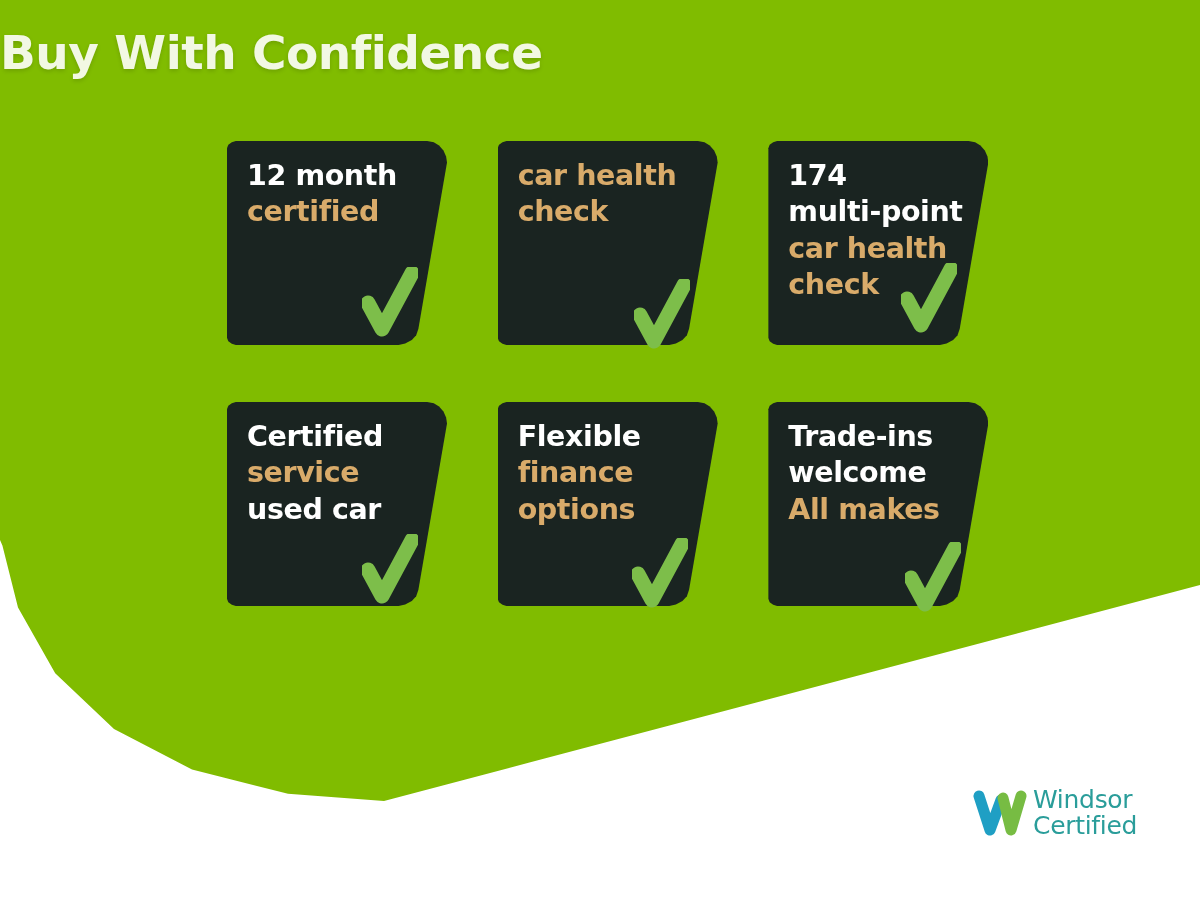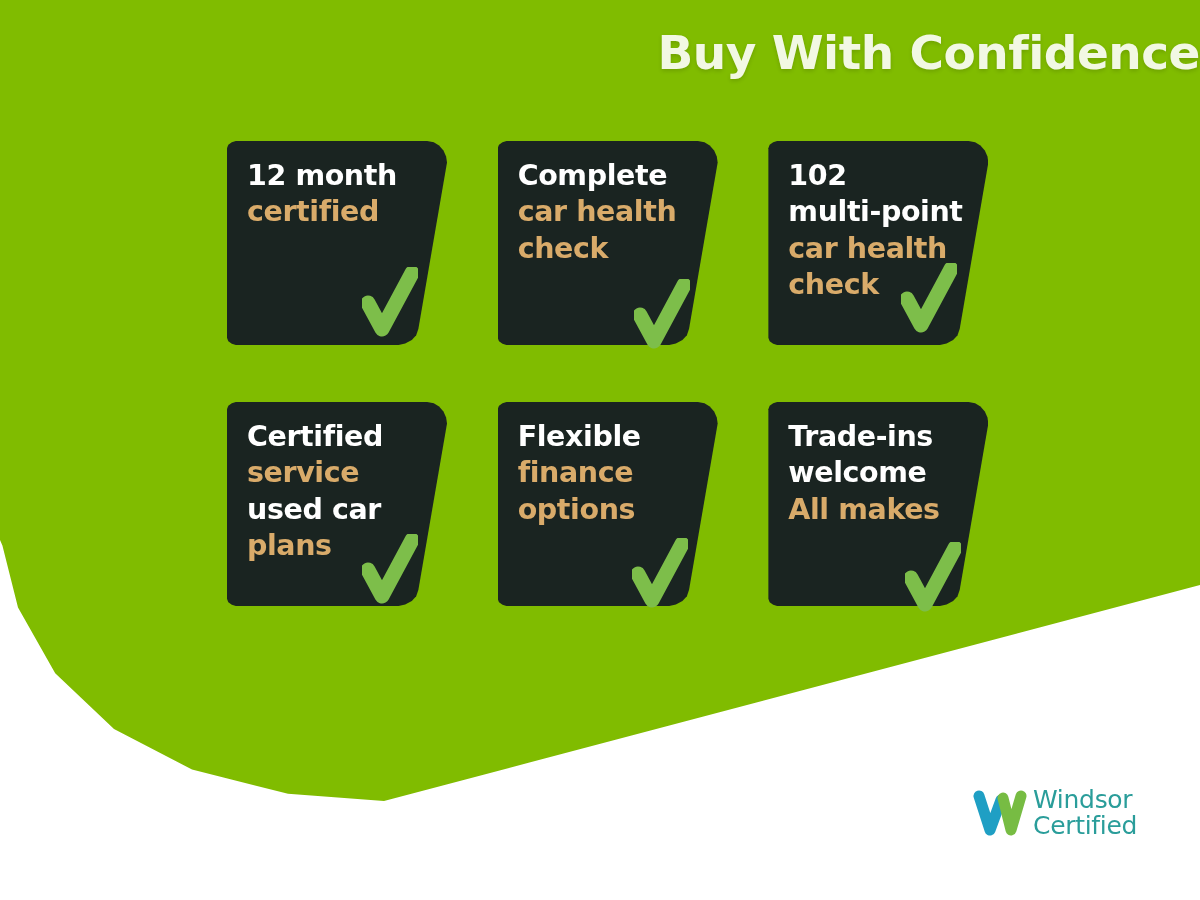--- a/index.html
+++ b/index.html
@@ -46,21 +46,21 @@
       0% 60.0%
     );
   }
 
   
   .title {
     position: absolute;
     top: 26px;
     left: 0;
     width: 1200px;
-    text-align: right;
+    text-align: left;
     font-size: 47px;
     line-height: 1.15;
     font-weight: 700;
     letter-spacing: -0.5px;
     color: #f2f8e3;
     font-family: "DejaVu Sans", sans-serif;
     text-shadow: 0 2px 4px rgba(0,0,0,0.14);
   }
 
   
@@ -174,35 +174,34 @@
         <div class="check">
           <svg viewBox="0 0 56 72" xmlns="http://www.w3.org/2000/svg">
             <path d="M6 36 L20 62 L50 6" fill="none" stroke="#7dbe4a" stroke-width="15" stroke-linecap="round" stroke-linejoin="round"></path>
           </svg>
         </div>
       </div>
 
       <div class="card" data-pos="r1c2">
         <div class="card-bg"></div>
         <div class="card-text">
-          <span class="ln white">Complete</span>
           <span class="ln tan">car health</span>
           <span class="ln tan">check</span>
         </div>
         <div class="check">
           <svg viewBox="0 0 56 72" xmlns="http://www.w3.org/2000/svg">
             <path d="M6 36 L20 62 L50 6" fill="none" stroke="#7dbe4a" stroke-width="15" stroke-linecap="round" stroke-linejoin="round"></path>
           </svg>
         </div>
       </div>
 
       <div class="card" data-pos="r1c3">
         <div class="card-bg"></div>
         <div class="card-text">
-          <span class="ln white">102</span>
+          <span class="ln white">174</span>
           <span class="ln white">multi-point</span>
           <span class="ln tan">car health</span>
           <span class="ln tan">check</span>
         </div>
         <div class="check">
           <svg viewBox="0 0 56 72" xmlns="http://www.w3.org/2000/svg">
             <path d="M6 36 L20 62 L50 6" fill="none" stroke="#7dbe4a" stroke-width="15" stroke-linecap="round" stroke-linejoin="round"></path>
           </svg>
         </div>
       </div>
@@ -210,21 +209,20 @@
     </div>
 
     <div class="row">
 
       <div class="card" data-pos="r2c1">
         <div class="card-bg"></div>
         <div class="card-text">
           <span class="ln white">Certified</span>
           <span class="ln tan">service</span>
           <span class="ln white">used car</span>
-          <span class="ln tan">plans</span>
         </div>
         <div class="check">
           <svg viewBox="0 0 56 72" xmlns="http://www.w3.org/2000/svg">
             <path d="M6 36 L20 62 L50 6" fill="none" stroke="#7dbe4a" stroke-width="15" stroke-linecap="round" stroke-linejoin="round"></path>
           </svg>
         </div>
       </div>
 
       <div class="card" data-pos="r2c3">
         <div class="card-bg"></div>

